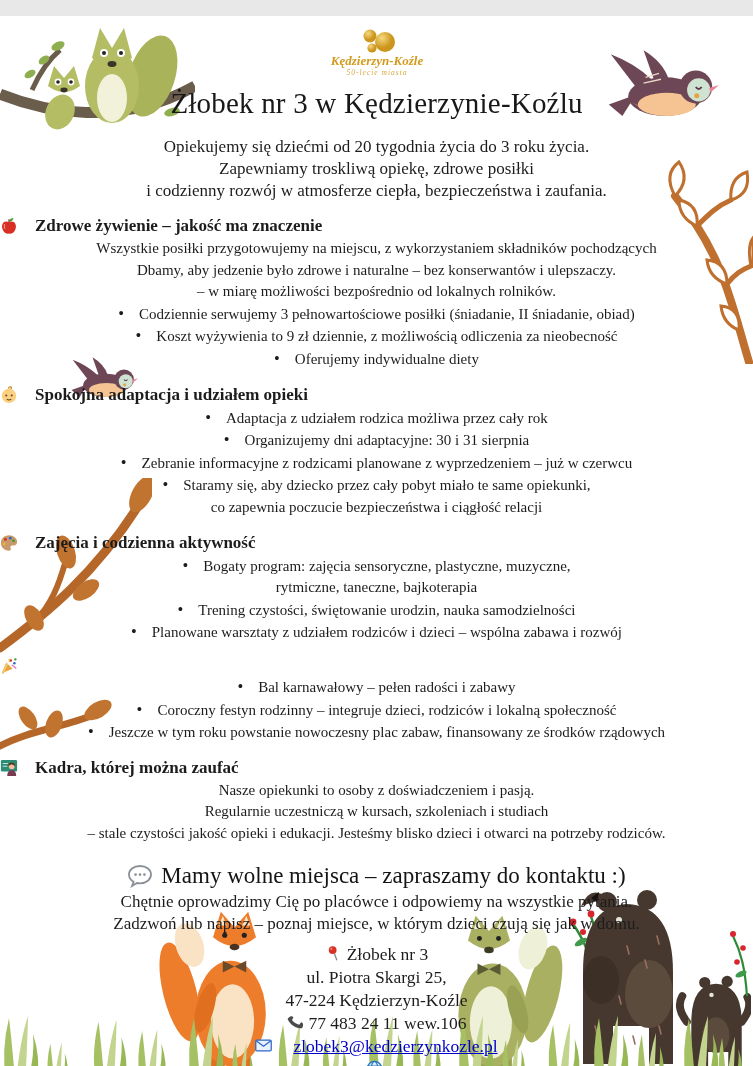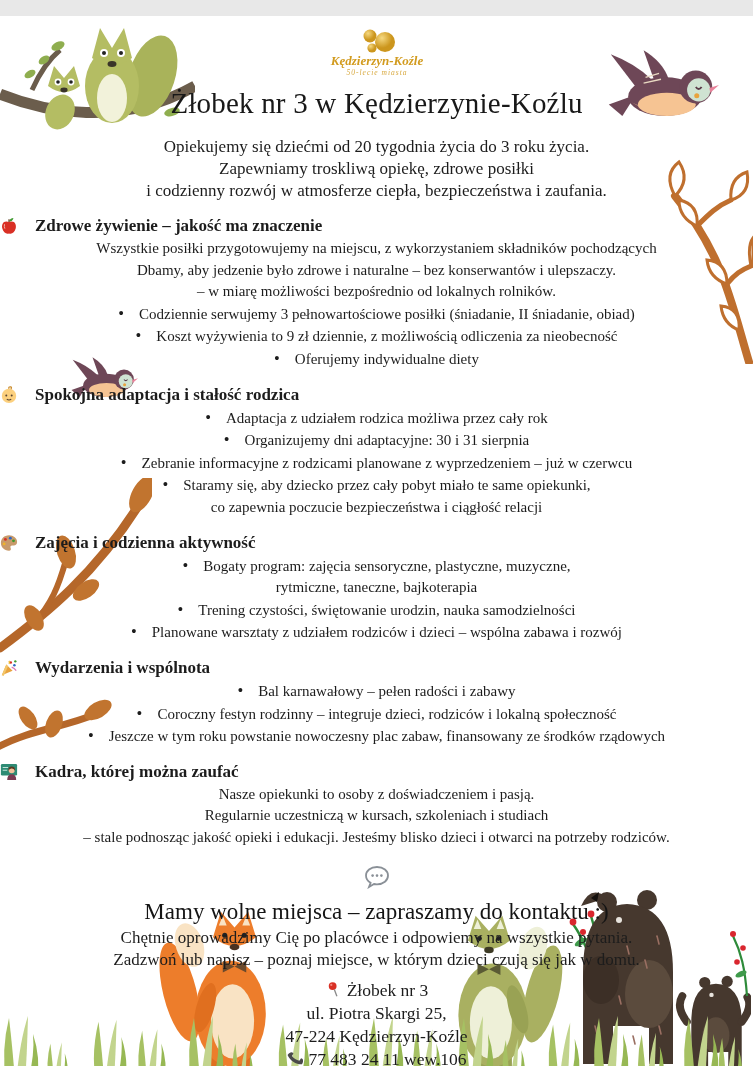--- a/index.html
+++ b/index.html
@@ -21,21 +21,21 @@
   .section{margin-top:13px;}
   .sec-heading{
     font-size:17px; font-weight:700; line-height:22px; margin-bottom:1px;
     display:flex; align-items:center; justify-content:flex-start; gap:17px;
   }
   .hicon{width:18px; height:18px; display:inline-block; flex:0 0 auto;}
   .li::before{content:"•"; display:inline-block; margin-right:15px; font-size:16.5px;}
 
   .cta-heading{
     margin-top:17px; font-size:23px; line-height:30px; font-weight:400; color:#141414;
-    display:flex; align-items:center; justify-content:center; gap:8px;flex-direction:column;
+    display:flex; align-items:center; justify-content:center; gap:8px;
   }
   .cta .line{font-size:17px; line-height:22px;}
 
   .contact{margin-top:8px;text-align:center;}
   .contact .line{font-size:17.5px; line-height:23px;}
   .cicon{width:17px; height:17px; display:inline-block; vertical-align:-2px; margin-right:5px;}
   a.link{color:#0000cc; text-decoration:underline;padding-left:16px;}
 </style>
 </head>
 <body>
@@ -297,21 +297,21 @@
 
     <div class="section">
       <div class="sec-heading">
         <svg class="hicon" viewBox="0 0 20 20">
           <circle cx="10" cy="11" r="8" fill="#fcd07e"></circle>
           <path d="M10,3 Q9,0.5 12,1 Q13.5,1.5 12,3.4" fill="none" stroke="#c98b2e" stroke-width="1.4"></path>
           <circle cx="7" cy="10.5" r="1.1" fill="#5a4632"></circle>
             <circle cx="13" cy="10.5" r="1.1" fill="#5a4632"></circle>
           <path d="M7.5,14.5 Q10,16.5 12.5,14.5" stroke="#5a4632" stroke-width="1.2" fill="none"></path>
         </svg>
-        <span>Spokojna adaptacja i stałość rodzica</span>
+        <span>Spokojna adaptacja i udziałem opieki</span>
       </div>
       <div class="line li">Adaptacja z udziałem rodzica możliwa przez cały rok</div>
       <div class="line li">Organizujemy dni adaptacyjne: 30 i 31 sierpnia</div>
       <div class="line li">Zebranie informacyjne z rodzicami planowane z wyprzedzeniem – już w czerwcu</div>
       <div class="line li">Staramy się, aby dziecko przez cały pobyt miało te same opiekunki,</div>
       <div class="line">co zapewnia poczucie bezpieczeństwa i ciągłość relacji</div>
     </div>
 
     <div class="section">
       <div class="sec-heading">
@@ -334,41 +334,40 @@
       <div class="sec-heading">
         <svg class="hicon" viewBox="0 0 20 20">
           <path d="M2,18 L7,6 L14,13 Z" fill="#e8a33d"></path>
           <path d="M2,18 L7,6 L9,8 L4,19 Z" fill="#f3c66a"></path>
           <circle cx="12" cy="4" r="1.4" fill="#d93025"></circle>
           <circle cx="16" cy="7" r="1.4" fill="#2f66c4"></circle>
           <circle cx="17" cy="2.6" r="1.3" fill="#3f9a2f"></circle>
           <path d="M13,9 Q16,10 18,13" stroke="#d977b4" stroke-width="1.4" fill="none"></path>
           <path d="M10,2 Q11,3.6 10,5.4" stroke="#f0b429" stroke-width="1.4" fill="none"></path>
         </svg>
-        <span>Wydarzenia i wspólnota</span>
       </div>
       <div class="line li">Bal karnawałowy – pełen radości i zabawy</div>
       <div class="line li">Coroczny festyn rodzinny – integruje dzieci, rodziców i lokalną społeczność</div>
       <div class="line li">Jeszcze w tym roku powstanie nowoczesny plac zabaw, finansowany ze środków rządowych</div>
     </div>
 
     <div class="section">
       <div class="sec-heading">
         <svg class="hicon" viewBox="0 0 20 20">
           <rect x="1" y="1" width="18" height="13" rx="1.5" fill="#2e8b74"></rect>
           <path d="M3,5 h6 M3,8 h5" stroke="#bfe2d8" stroke-width="1.2"></path>
           <circle cx="13" cy="8" r="3.4" fill="#f2c09a"></circle>
           <path d="M9.4,7 Q9.4,3.8 13,3.8 Q16.6,3.8 16.6,7 L16.6,9 Q15.8,5.8 13,6 Q10.2,5.8 9.4,9 Z" fill="#5a3a22"></path>
           <path d="M8,19 Q8,12.6 13,12.6 Q18,12.6 18,19 Z" fill="#7a3b52"></path>
         </svg>
         <span>Kadra, której można zaufać</span>
       </div>
       <div class="line">Nasze opiekunki to osoby z doświadczeniem i pasją.</div>
       <div class="line">Regularnie uczestniczą w kursach, szkoleniach i studiach</div>
-      <div class="line">– stale podnosząc jakość opieki i edukacji. Jesteśmy blisko dzieci i otwarci na potrzeby rodziców.</div>
+      <div class="line">– stale czystości jakość opieki i edukacji. Jesteśmy blisko dzieci i otwarci na potrzeby rodziców.</div>
     </div>
 
     <div class="cta">
       <div class="cta-heading">
         <svg width="26" height="24" viewBox="0 0 26 24">
           <path d="M13,2 C6.5,2 2,5.8 2,10.6 C2,13.6 3.8,16.2 6.6,17.8 L5,22 L10,19 C11,19.2 12,19.3 13,19.3 C19.5,19.3 24,15.4 24,10.6 C24,5.8 19.5,2 13,2 Z" fill="#ffffff" stroke="#8a9097" stroke-width="1.8"></path>
           <circle cx="8.6" cy="10.6" r="1.3" fill="#8a9097"></circle>
           <circle cx="13" cy="10.6" r="1.3" fill="#8a9097"></circle>
           <circle cx="17.4" cy="10.6" r="1.3" fill="#8a9097"></circle>
         </svg>

